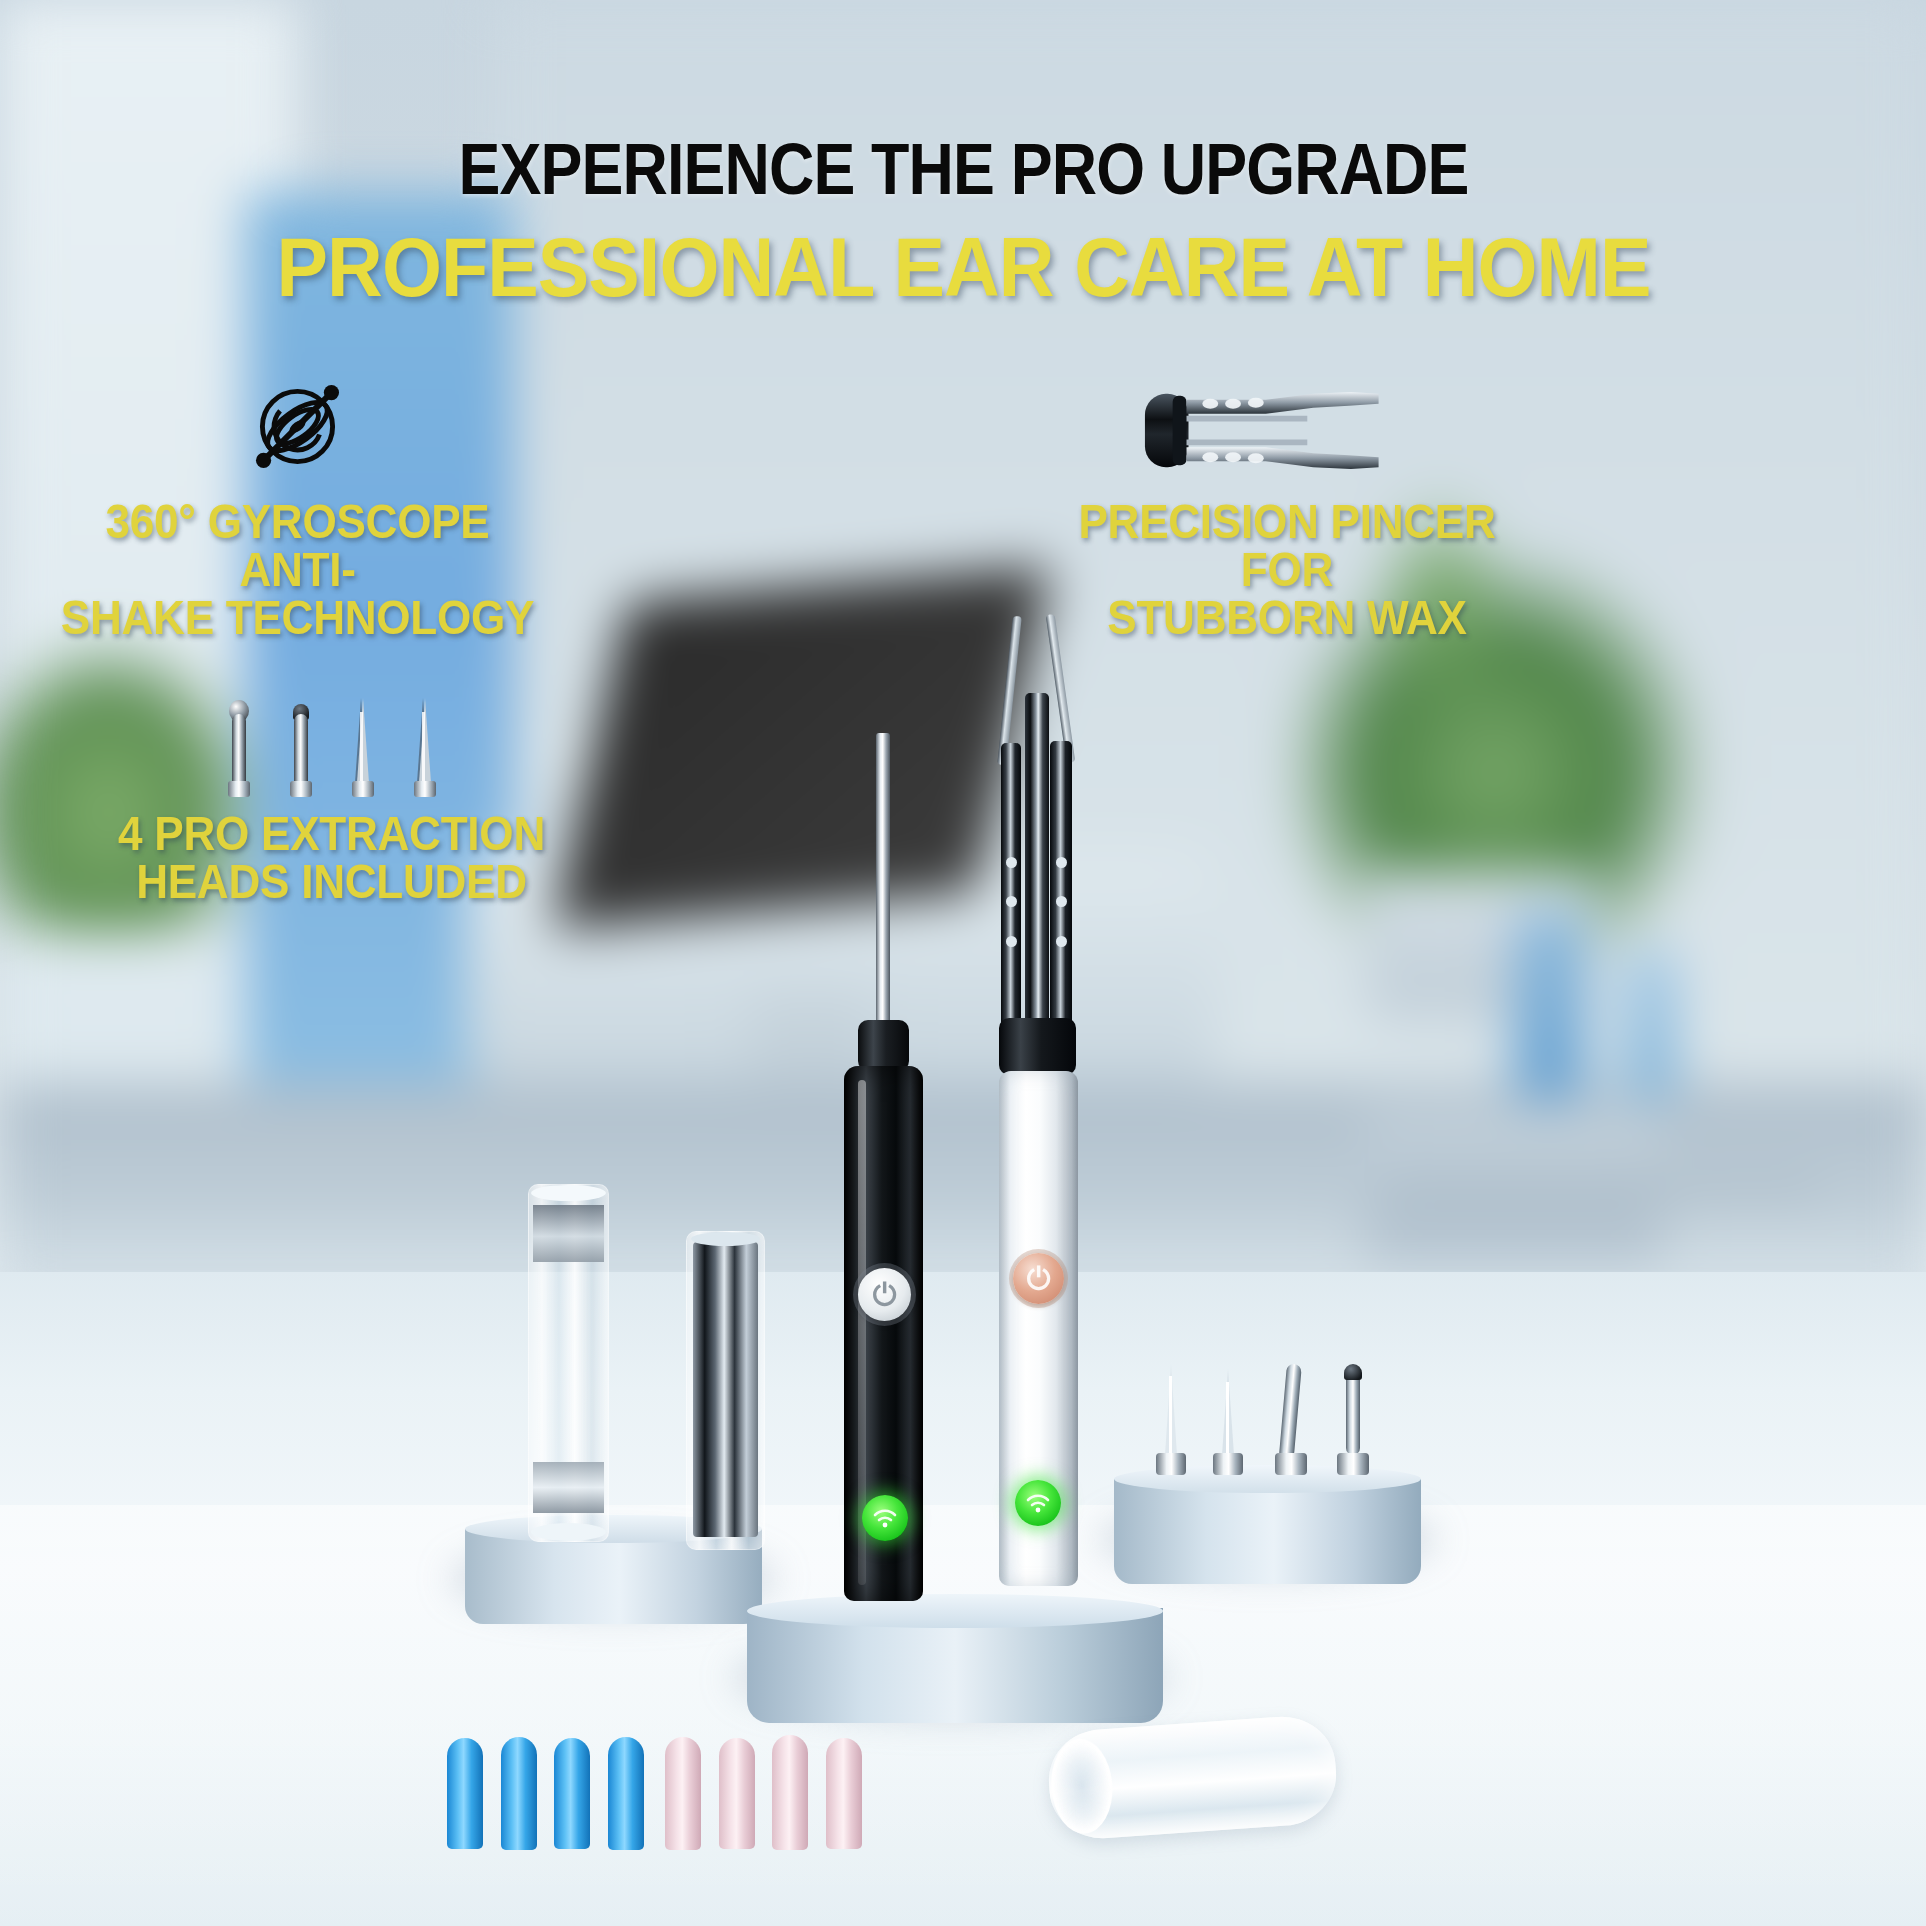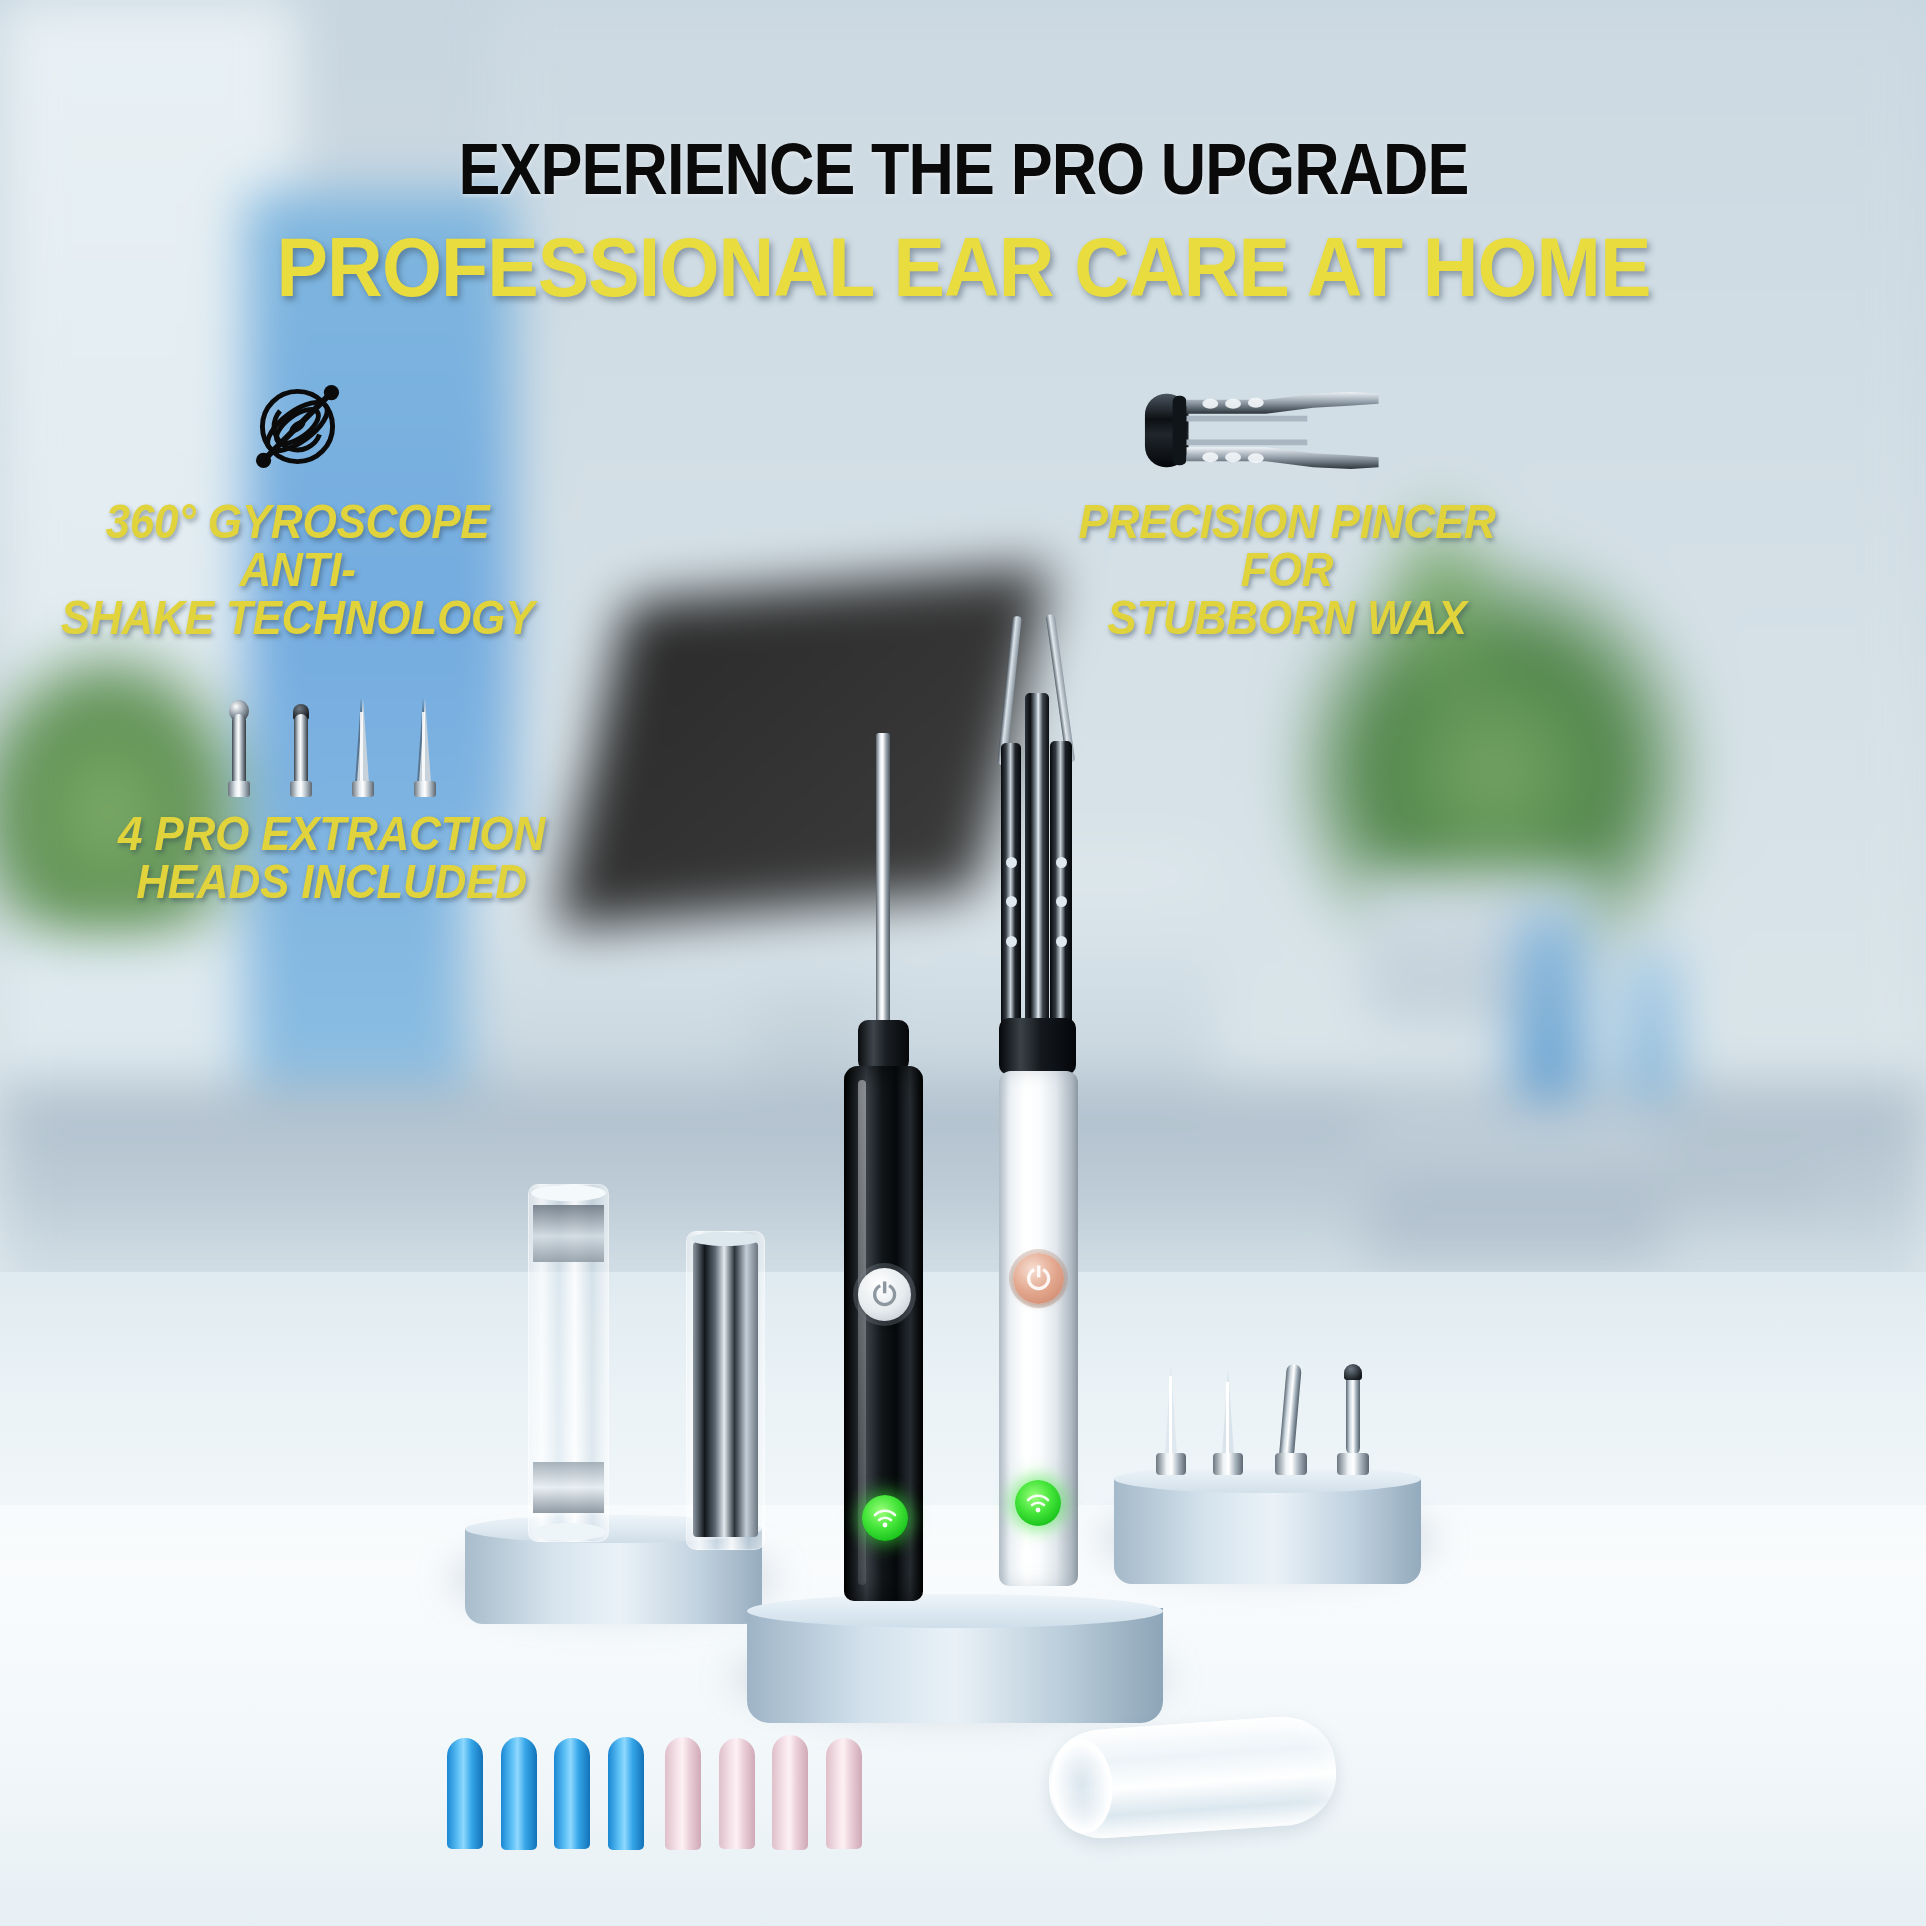--- a/index.html
+++ b/index.html
@@ -75,21 +75,21 @@
   .subheadline{
     position:absolute;left:0;right:0;top:226px;text-align:center;
     font-size:83px;line-height:1;font-weight:700;letter-spacing:-1px;
     color:#e8dc3e;
     transform:scaleX(.93);
     text-shadow:3px 4px 7px rgba(40,60,80,.42);
     white-space:nowrap;
   }
 
   
-  .feature{position:absolute;text-align:center;font-style:italic;}
+  .feature{position:absolute;text-align:center;}
   .feature .ficon{display:flex;align-items:flex-end;justify-content:center;}
   .feature .flabel{
     font-size:49px;line-height:.98;font-weight:700;color:#e0d33c;
     letter-spacing:-0.3px;transform:scaleX(.9);
     text-shadow:2px 3px 6px rgba(40,60,80,.45);
     margin-top:12px;white-space:pre-line;
   }
   #feat-gyro{left:30px;top:366px;width:535px;}
   #feat-pincer{left:1010px;top:366px;width:554px;}
   #feat-heads{left:69px;top:688px;width:525px;}

